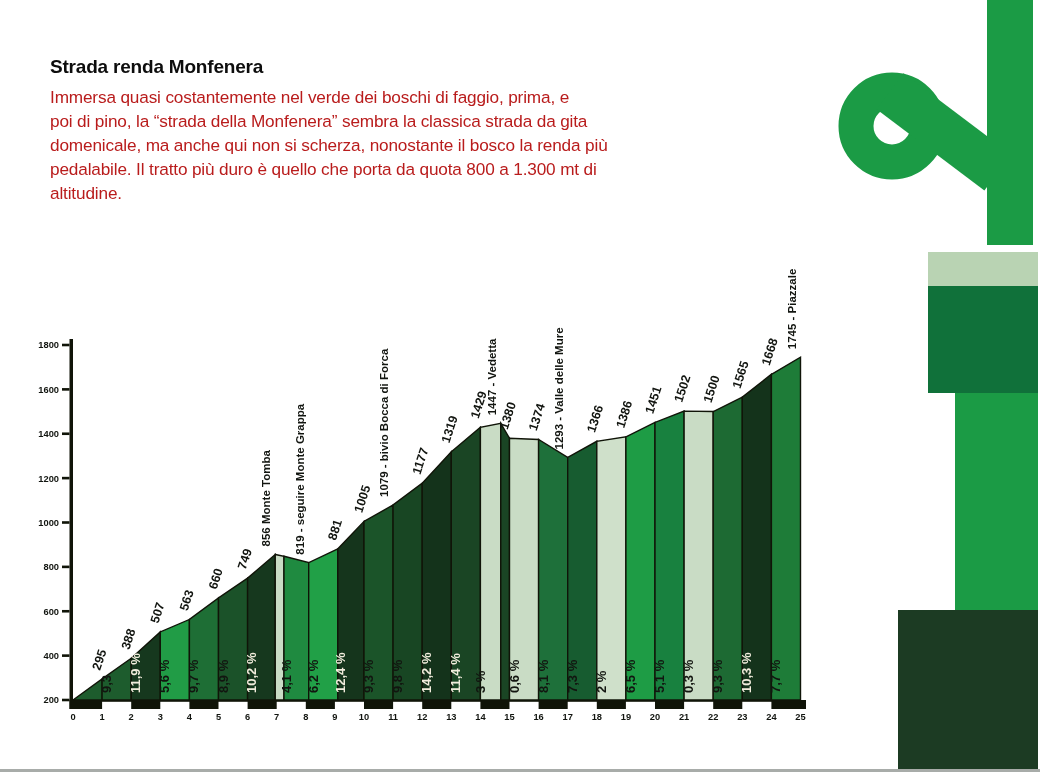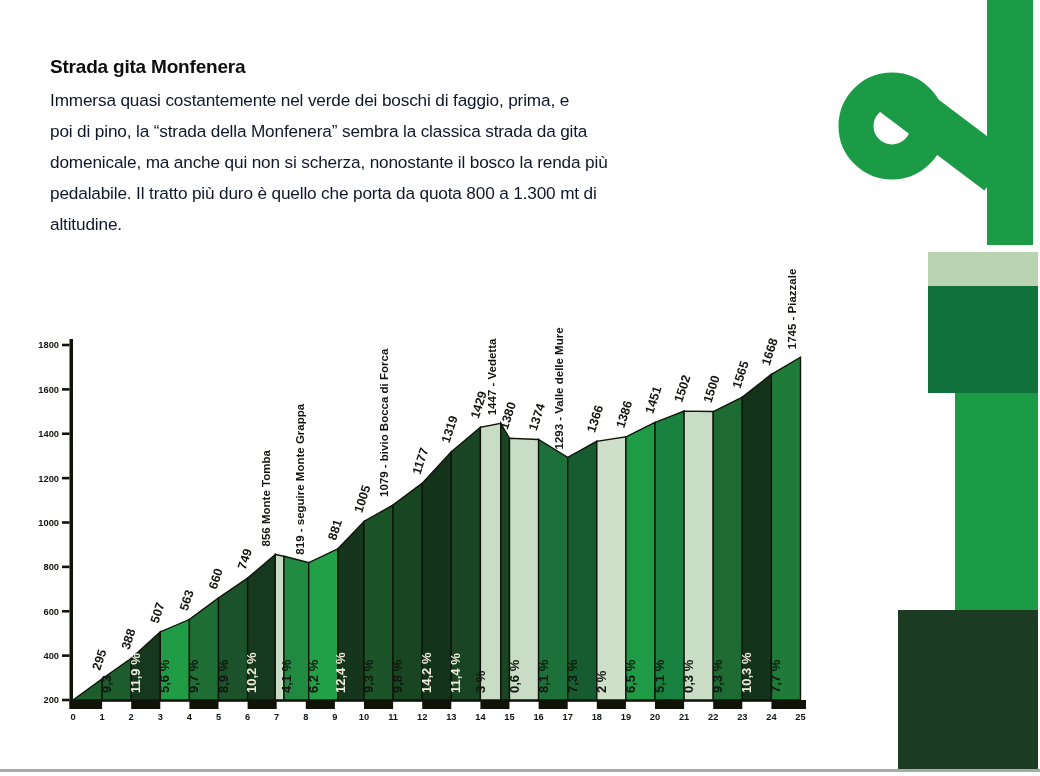--- a/index.html
+++ b/index.html
@@ -2,32 +2,32 @@
 <html><head>
 <meta charset="utf-8">
 <style>
   html,body{margin:0;padding:0;background:#e8e8e8;}
   .page{
     position:relative;width:1040px;height:776px;background:#ffffff;
     overflow:hidden;font-family:"Liberation Sans",sans-serif;color:#111;
   }
   .header{position:absolute;left:50px;top:56px;width:700px;}
   .title{font-size:19px;font-weight:700;letter-spacing:-0.2px;margin:0 0 7px 0;color:#0d0d0d;}
-  .paragraph{font-size:17.2px;line-height:31px;letter-spacing:-0.15px;white-space:pre-line;color:#0f172a;}
+  .paragraph{font-size:17.2px;line-height:24px;letter-spacing:-0.15px;white-space:pre-line;color:#b91c1c;}
   .chart-svg{position:absolute;left:0;top:0;}
   .decor-block{position:absolute;}
   .edge-line{position:absolute;left:0;top:769px;width:1040px;height:3px;}
 </style>
 </head>
 <body>
 
 <div class="page">
 
   <div class="header">
-    <h1 class="title">Strada gita Monfenera</h1>
+    <h1 class="title">Strada renda Monfenera</h1>
     <div class="paragraph">Immersa quasi costantemente nel verde dei boschi di faggio, prima, e
 poi di pino, la “strada della Monfenera” sembra la classica strada da gita
 domenicale, ma anche qui non si scherza, nonostante il bosco la renda più
 pedalabile. Il tratto più duro è quello che porta da quota 800 a 1.300 mt di
 altitudine.</div>
   </div>
 
   <svg id="chart" class="chart-svg" width="1040" height="776" viewBox="0 0 1040 776">
       <polygon points="73,700 73,700 102.1,678.921875 102.1,700" fill="#1d5c2d" stroke="#101408" stroke-width="1.4"></polygon>
       <polygon points="102.1,700 102.1,678.921875 131.2,658.2875 131.2,700" fill="#1d5c2d" stroke="#101408" stroke-width="1.4"></polygon>

